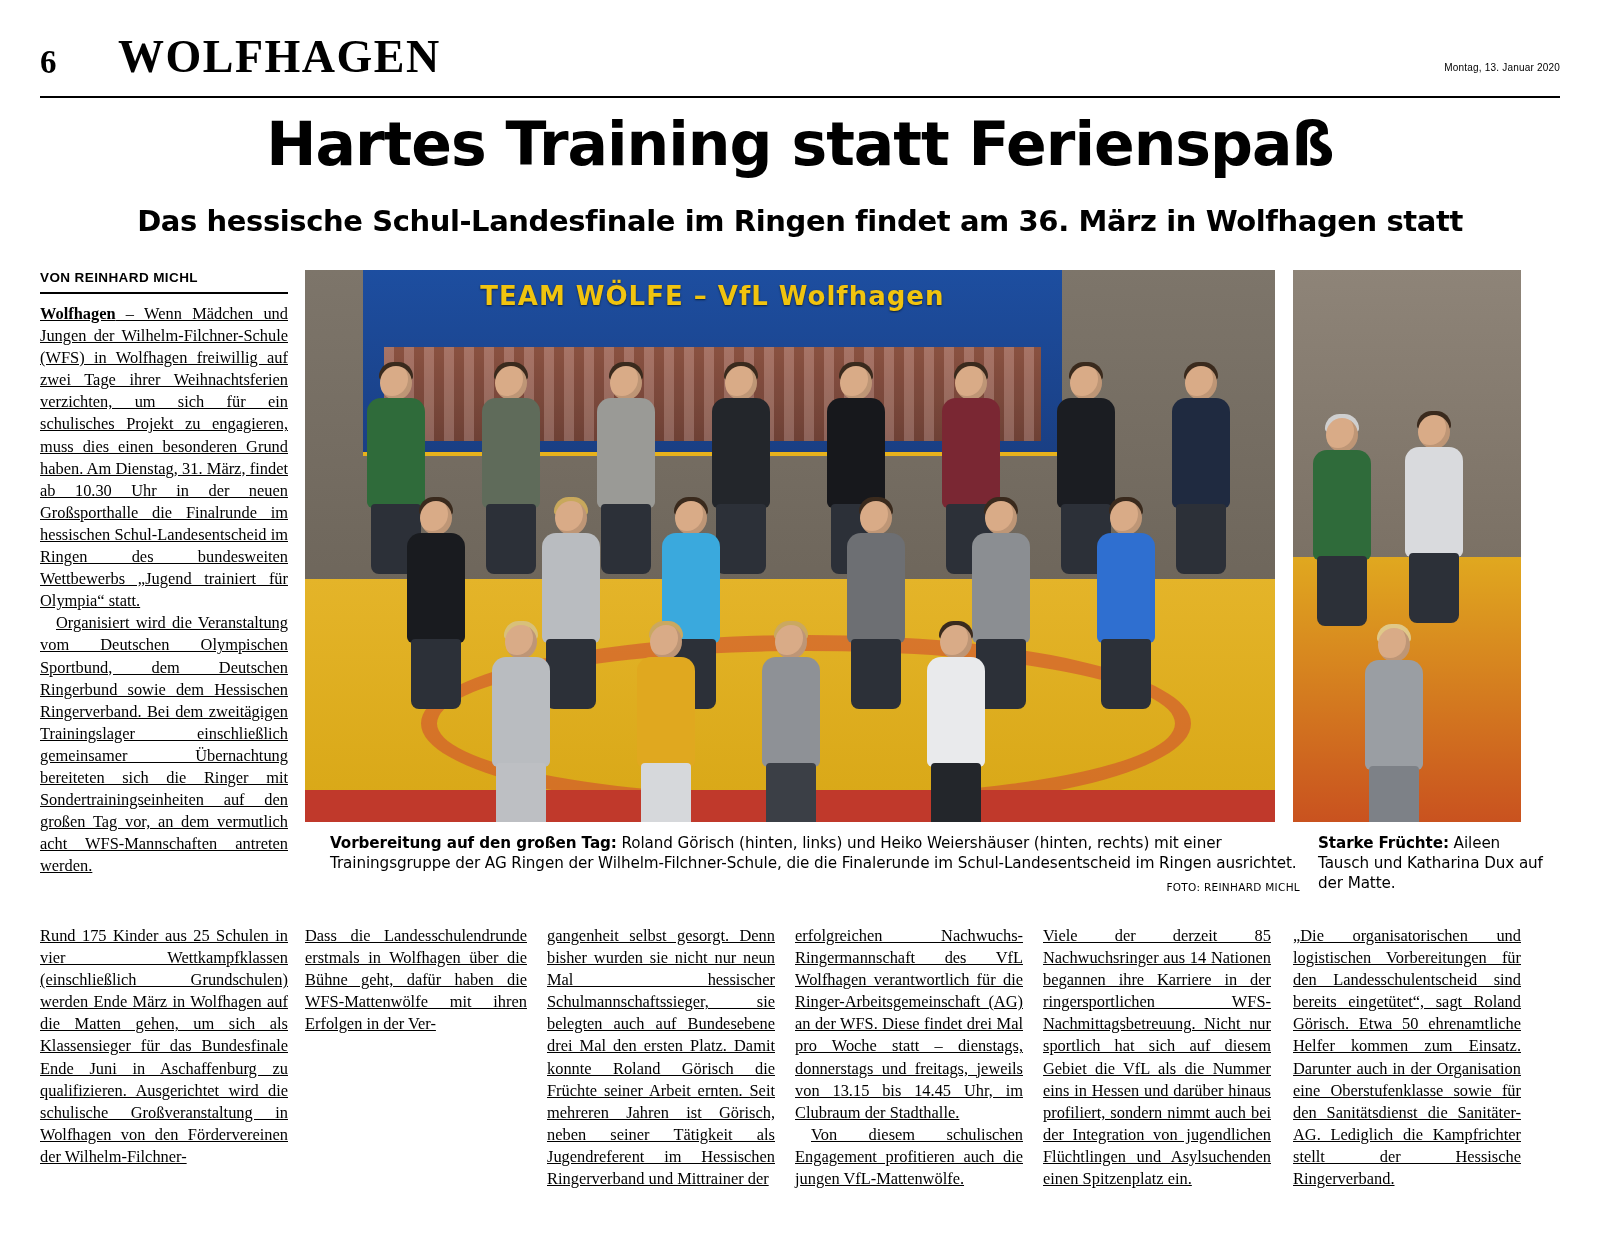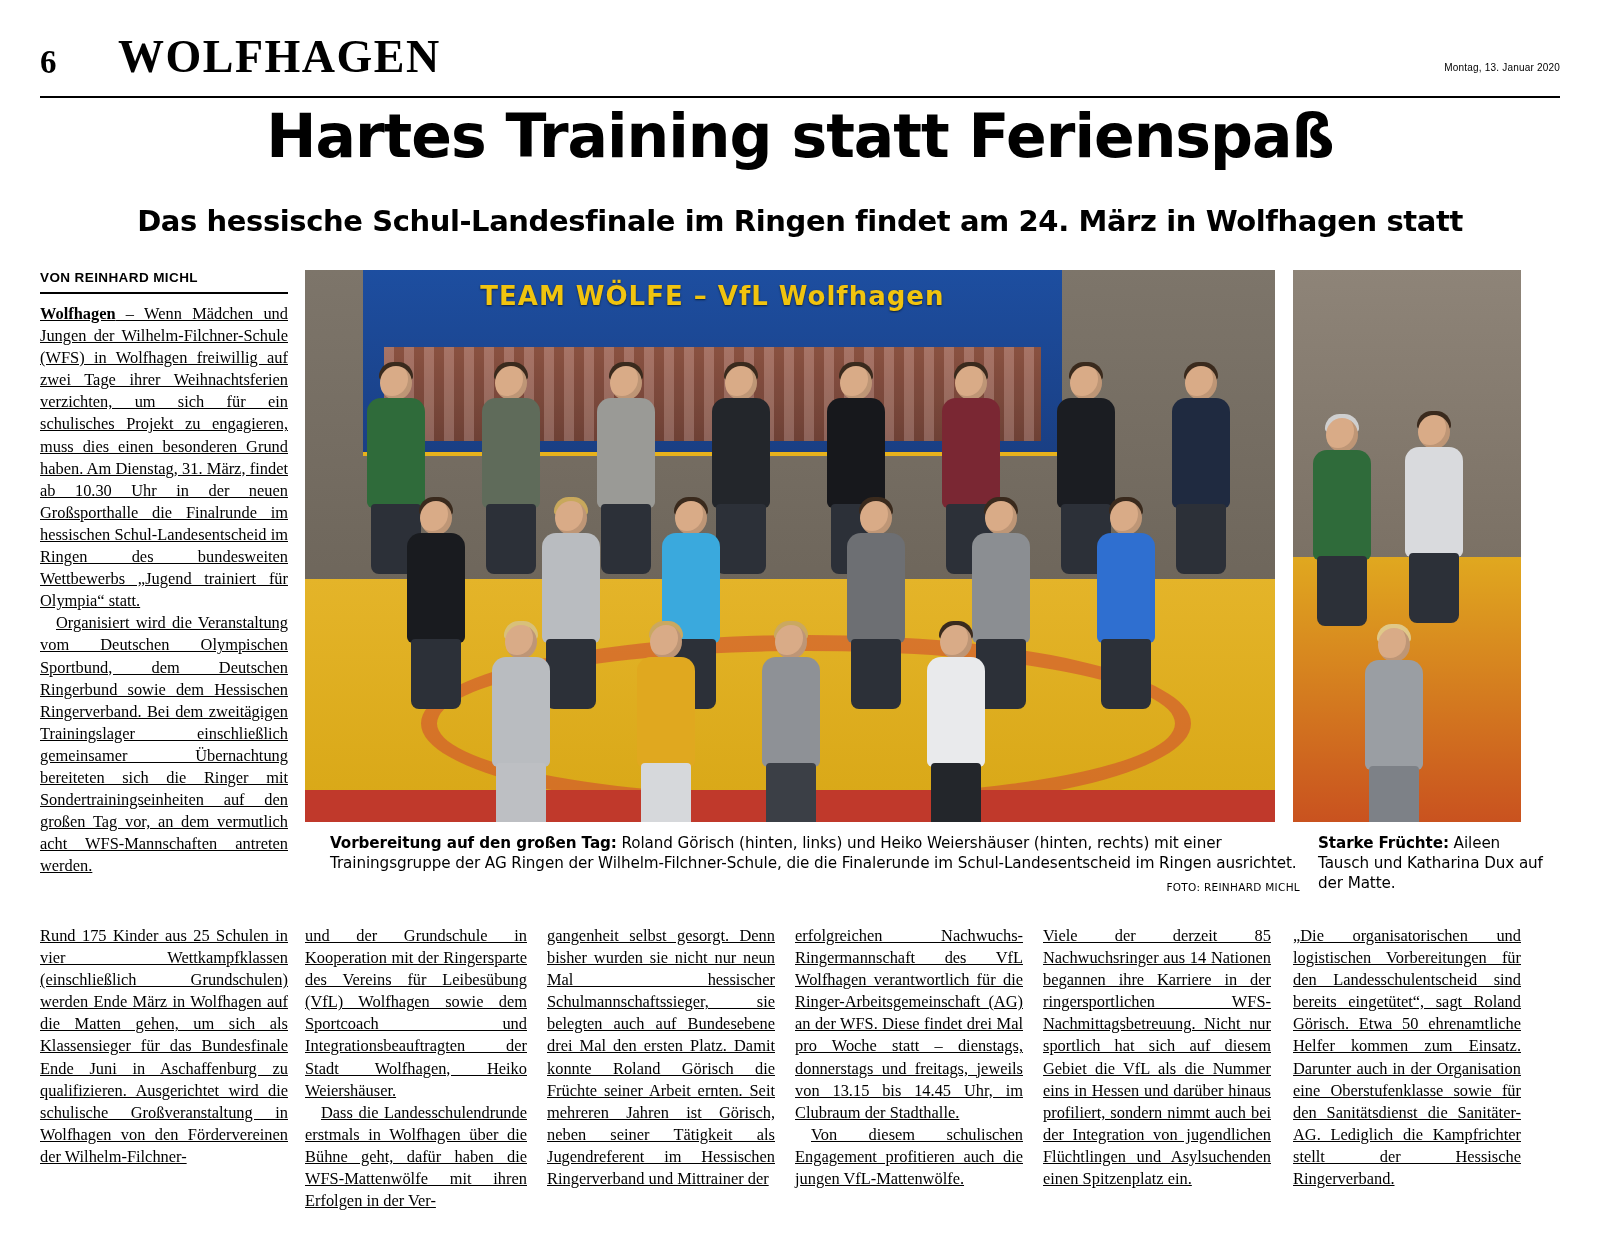--- a/index.html
+++ b/index.html
@@ -63,21 +63,21 @@
     top: 96px;
     width: 1520px;
     height: 2px;
     background: #000;
   }
 
   
   .headline {
     position: absolute;
     left: 40px;
-    top: 103px;
+    top: 111px;
     width: 1520px;
     text-align: center;
     font-family: "DejaVu Sans", sans-serif;
     font-weight: bold;
     font-size: 60px;
     line-height: 66px;
     letter-spacing: -1px;
   }
   .subheadline {
     position: absolute;
@@ -300,21 +300,21 @@
 <div class="page">
 
   <div class="masthead">
     <div class="page-number">6</div>
     <div class="section-title">WOLFHAGEN</div>
     <div class="masthead-date">Montag, 13. Januar 2020</div>
   </div>
   <div class="masthead-rule"></div>
 
   <div class="headline">Hartes Training statt Ferienspaß</div>
-  <div class="subheadline">Das hessische Schul-Landesfinale im Ringen findet am 24. März in Wolfhagen statt</div>
+  <div class="subheadline">Das hessische Schul-Landesfinale im Ringen findet am 36. März in Wolfhagen statt</div>
 
   <div class="byline">VON REINHARD MICHL</div>
   <div class="byline-rule"></div>
 
   <div class="col" id="col-left-top">
     <p><span class="lead-in">Wolfhagen</span><span> – Wenn Mädchen und Jungen der Wilhelm-Filchner-Schule (WFS) in Wolfhagen freiwillig auf zwei Tage ihrer Weihnachtsferien verzichten, um sich für ein schulisches Projekt zu engagieren, muss dies einen besonderen Grund haben. Am Dienstag, 31. März, findet ab 10.30 Uhr in der neuen Großsporthalle die Finalrunde im hessischen Schul-Landesentscheid im Ringen des bundesweiten Wettbewerbs „Jugend trainiert für Olympia“ statt.</span></p>
     <p>Organisiert wird die Veranstaltung vom Deutschen Olympischen Sportbund, dem Deutschen Ringerbund sowie dem Hessischen Ringerverband. Bei dem zweitägigen Trainingslager einschließlich gemeinsamer Übernachtung bereiteten sich die Ringer mit Sondertrainingseinheiten auf den großen Tag vor, an dem vermutlich acht WFS-Mannschaften antreten werden.</p>
   </div>
 
   <div class="photo-main">
@@ -482,21 +482,20 @@
   </div>
 
   <div class="caption" id="caption-side">
     <b>Starke Früchte:</b><span> Aileen Tausch und Katharina Dux auf der Matte.</span>
   </div>
 
   <div class="col" id="col-b1">
     <p>Rund 175 Kinder aus 25 Schulen in vier Wettkampfklassen (einschließlich Grundschulen) werden Ende März in Wolfhagen auf die Matten gehen, um sich als Klassensieger für das Bundesfinale Ende Juni in Aschaffenburg zu qualifizieren. Ausgerichtet wird die schulische Großveranstaltung in Wolfhagen von den Fördervereinen der Wilhelm-Filchner-</p>
   </div>
   <div class="col" id="col-b2">
-    <p style="text-indent:0">und der Grundschule in Kooperation mit der Ringersparte des Vereins für Leibesübung (VfL) Wolfhagen sowie dem Sportcoach und Integrationsbeauftragten der Stadt Wolfhagen, Heiko Weiershäuser.</p>
     <p>Dass die Landesschulendrunde erstmals in Wolfhagen über die Bühne geht, dafür haben die WFS-Mattenwölfe mit ihren Erfolgen in der Ver-</p>
   </div>
   <div class="col" id="col-b3">
     <p>gangenheit selbst gesorgt. Denn bisher wurden sie nicht nur neun Mal hessischer Schulmannschaftssieger, sie belegten auch auf Bundesebene drei Mal den ersten Platz. Damit konnte Roland Görisch die Früchte seiner Arbeit ernten. Seit mehreren Jahren ist Görisch, neben seiner Tätigkeit als Jugendreferent im Hessischen Ringerverband und Mittrainer der</p>
   </div>
   <div class="col" id="col-b4">
     <p style="text-indent:0">erfolgreichen Nachwuchs-Ringermannschaft des VfL Wolfhagen verantwortlich für die Ringer-Arbeitsgemeinschaft (AG) an der WFS. Diese findet drei Mal pro Woche statt – dienstags, donnerstags und freitags, jeweils von 13.15 bis 14.45 Uhr, im Clubraum der Stadthalle.</p>
     <p>Von diesem schulischen Engagement profitieren auch die jungen VfL-Mattenwölfe.</p>
   </div>
   <div class="col" id="col-b5">

